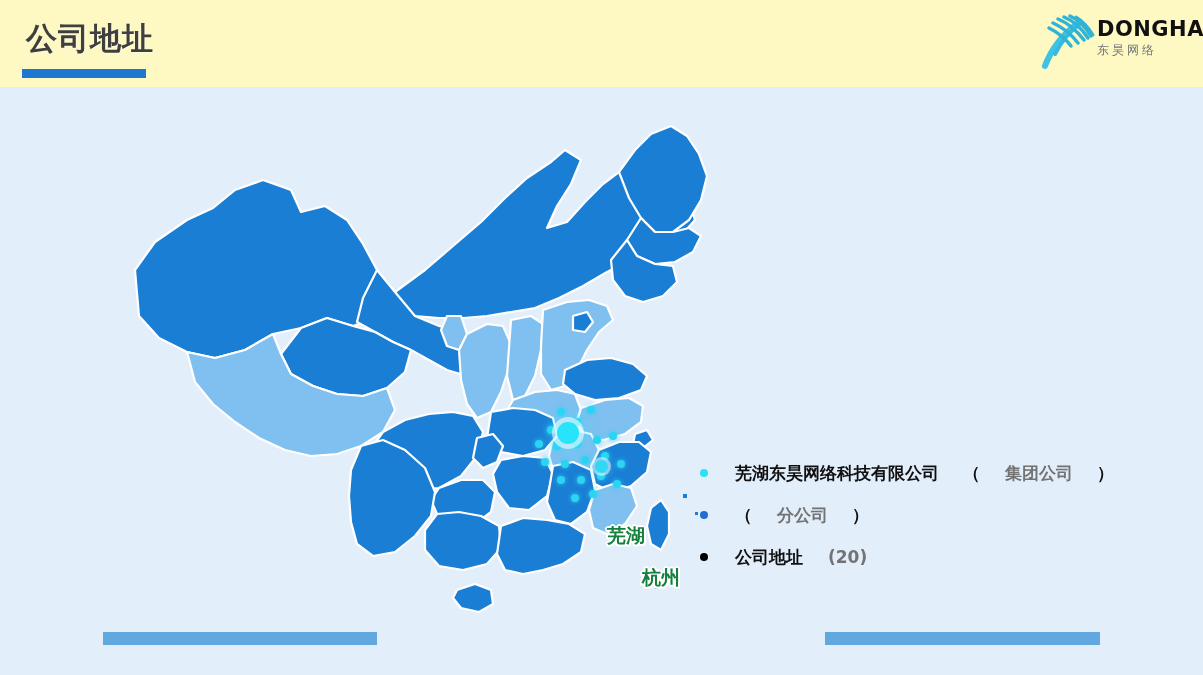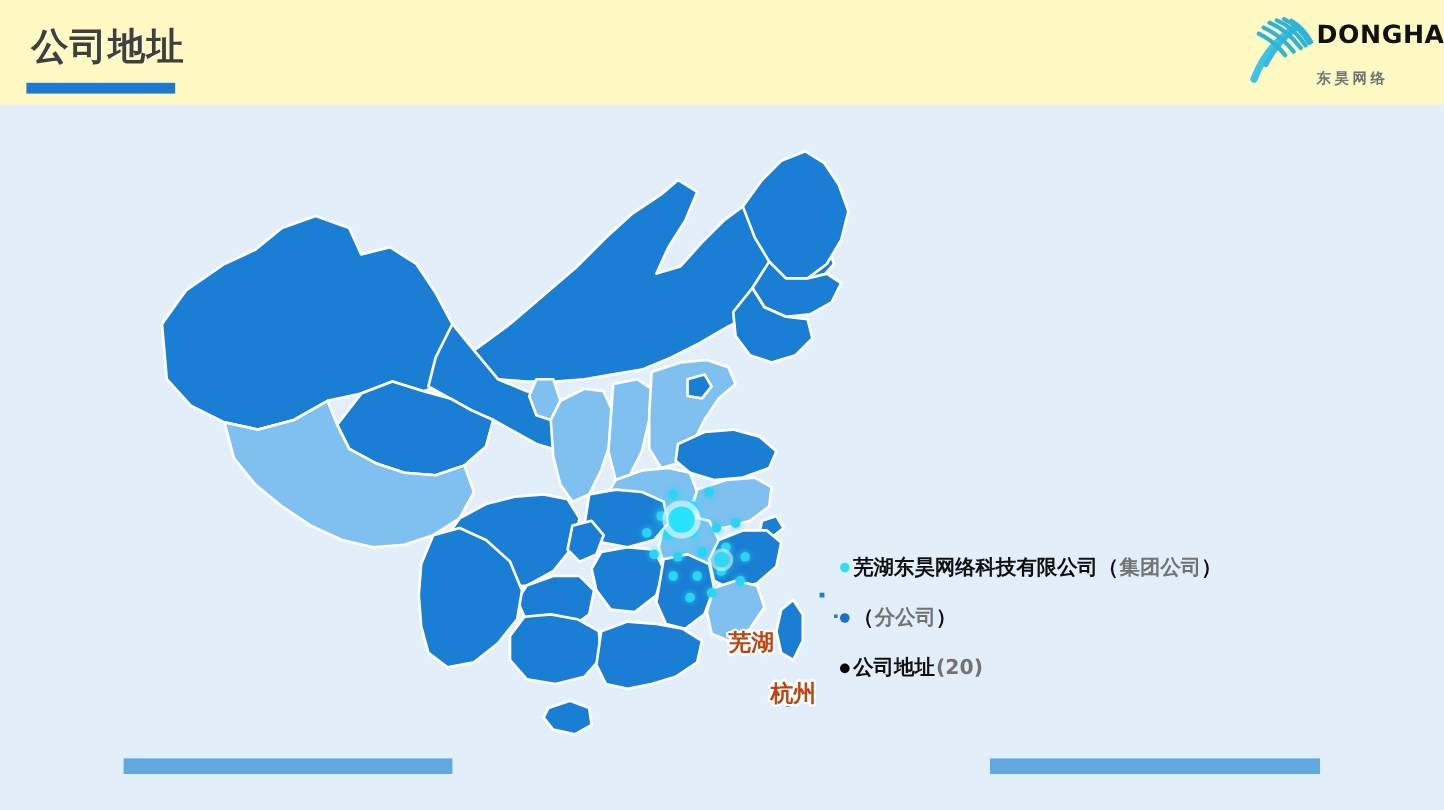--- a/index.html
+++ b/index.html
@@ -33,33 +33,32 @@
     position:absolute;right:8px;top:10px;width:160px;height:64px;
   }
   .logo-mark{position:absolute;left:0;top:0;width:62px;height:62px;}
   .logo-text{position:absolute;left:62px;top:8px;width:98px;}
   .logo-en{
     font-size:21px;font-weight:bold;color:#111;letter-spacing:.5px;
     line-height:23px;
   }
   .logo-cn{
     font-size:12px;color:#6e7378;letter-spacing:3px;line-height:16px;
-    margin-top:16px;
-    font-weight:bold;
+    margin-top:1px;
   }
 
   
   .map-wrap{
     position:absolute;left:95px;top:120px;width:620px;height:500px;
   }
   .map-svg{width:100%;height:100%;display:block;}
 
   
   .city-label{
-    position:absolute;font-size:19px;font-weight:bold;color:#c2410c;
+    position:absolute;font-size:19px;font-weight:bold;color:#15803d;
     white-space:nowrap;
     text-shadow:
       -2px 0 #fff, 2px 0 #fff, 0 -2px #fff, 0 2px #fff,
       -1.5px -1.5px #fff, 1.5px -1.5px #fff, -1.5px 1.5px #fff, 1.5px 1.5px #fff;
   }
   .lbl-wuhu{left:512px;top:403px;}
   .lbl-hangzhou{left:547px;top:445px;text-align:center;}
 
   
   .marker{position:absolute;border-radius:50%;}
@@ -74,21 +73,21 @@
   .dot{
     position:absolute;width:8px;height:8px;border-radius:50%;
     background:#2ad4f2;box-shadow:0 0 4px 1px rgba(42,212,242,.6);
   }
 
   
   .legend{position:absolute;left:700px;top:462px;width:420px;}
   .legend-row{
     display:flex;align-items:center;
     font-size:17px;font-weight:bold;color:#101010;
-    white-space:nowrap;margin-bottom:20px;line-height:22px;
+    white-space:nowrap;margin-bottom:20px;line-height:22px;gap:24px;
   }
   .legend-row:last-child{margin-bottom:0;}
   .legend-bullet{
     width:8px;height:8px;border-radius:50%;display:inline-block;
     margin-right:3px;flex:0 0 auto;
   }
   .legend-tag{color:#737373;margin-left:1px;}
   .legend-paren{color:#101010;}
 
   

